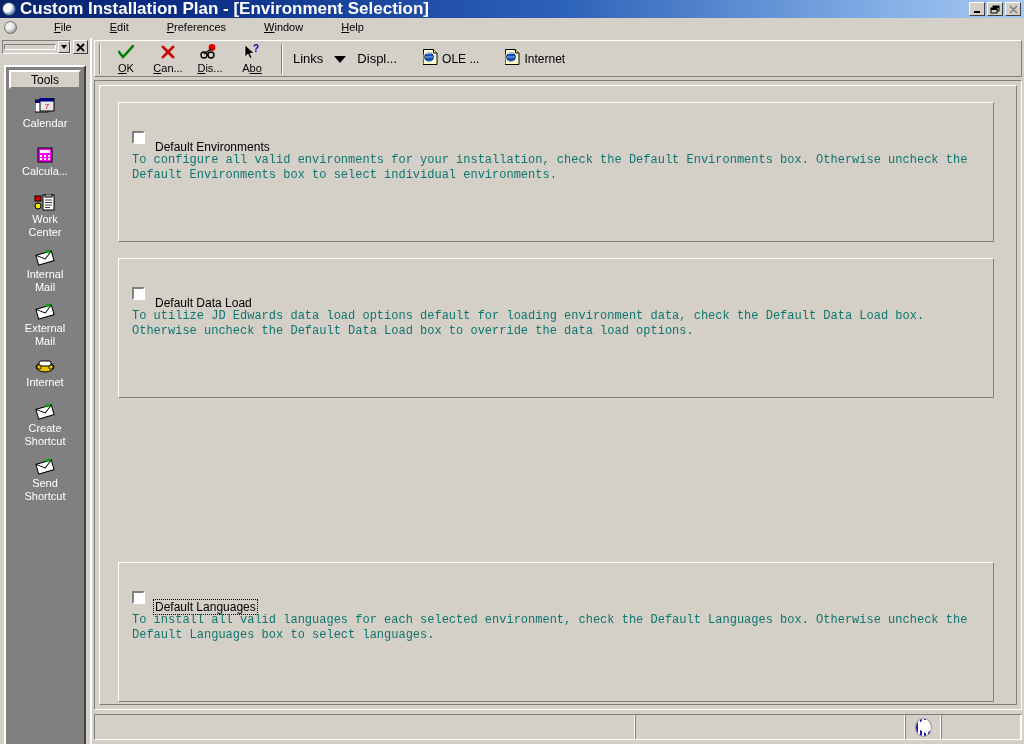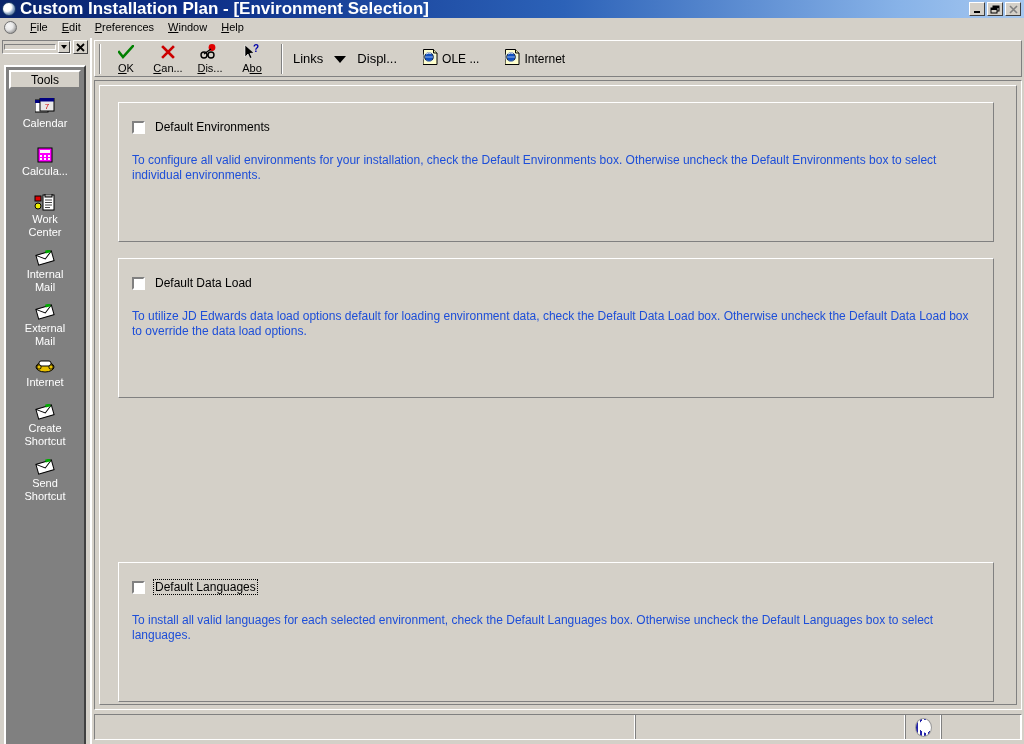--- a/index.html
+++ b/index.html
@@ -38,20 +38,21 @@
     display: flex; align-items: center; justify-content: center;
     overflow: hidden;
   }
   .wbtn.dim { color: #808080; }
 
   
   #menubar {
     position: absolute; left: 0; top: 18px; width: 1024px; height: 19px;
     background: #d4d0c8; display: flex; align-items: center;
     border-bottom: 1px solid #d4d0c8;
+    gap: 24px;
   }
   #menu-logo {
     width: 13px; height: 13px; margin-left: 4px; margin-right: 6px;
     border-radius: 50%;
     background: radial-gradient(circle at 35% 35%, #f6f6f6 0%, #e8e8e8 40%, #a8a8a8 70%, #6a6a6a 100%);
     border: 1px solid #707070; flex: 0 0 auto;
   }
   .menu-item {
     font-size: 11px; color: #000; padding: 1px 7px; cursor: default;
     white-space: nowrap;
@@ -156,25 +157,25 @@
   }
   #group-env  { top: 16px;  height: 140px; }
   #group-data { top: 172px; height: 140px; }
   #group-lang { top: 476px; height: 140px; }
   .cb-row { position: absolute; left: 13px; top: 16px; display: flex; align-items: center; }
   .checkbox {
     width: 13px; height: 13px; background: #ffffff;
     border: 2px solid; border-color: #808080 #ffffff #ffffff #808080;
     margin-right: 8px; flex: 0 0 auto;
   }
-  .cb-label { font-size: 12px; color: #000; white-space: nowrap; padding: 1px 2px; }
+  .cb-label { font-size: 12px; color: #000; white-space: nowrap; padding: 1px 2px; margin-top: 20px; }
   .cb-label.focused { border: 1px dotted #000; padding: 0px 1px; }
   .desc {
     position: absolute; left: 13px; right: 20px; top: 50px;
-    font-size: 12px; color: #1d4ed8; line-height: 15px;
+    font-size: 12px; color: #0f766e; line-height: 15px; font-family: Liberation Mono, monospace;
   }
 
   
   #statusbar {
     position: absolute; left: 2px; top: 676px; width: 928px; height: 26px;
     background: #d4d0c8;
     border: 1px solid; border-color: #808080 #ffffff #ffffff #808080;
     display: flex; align-items: stretch;
   }
   .sb-pane {

